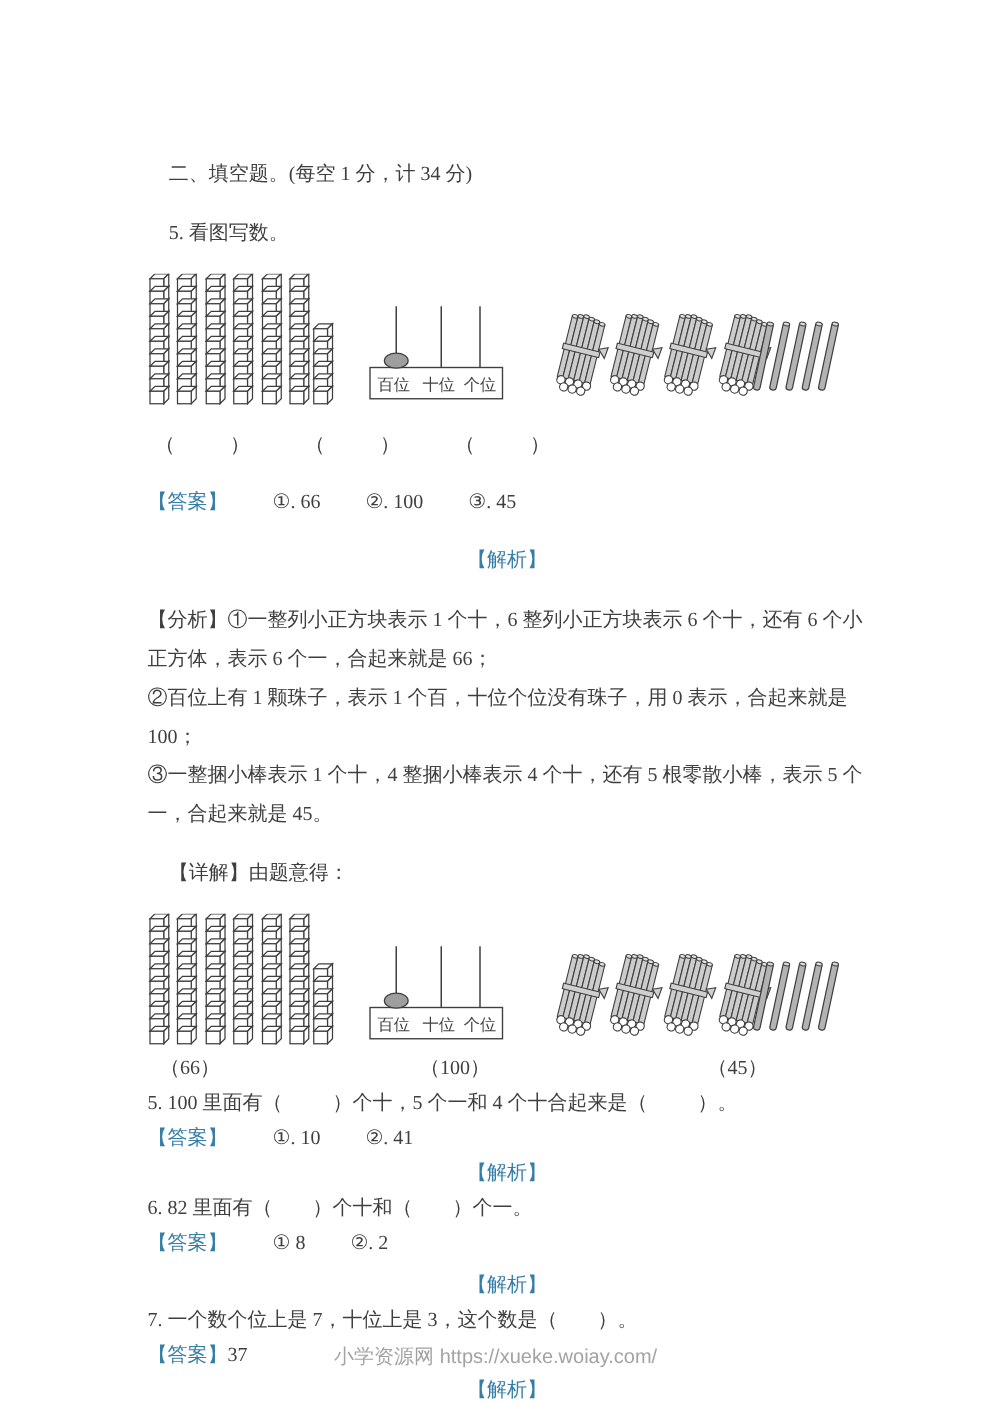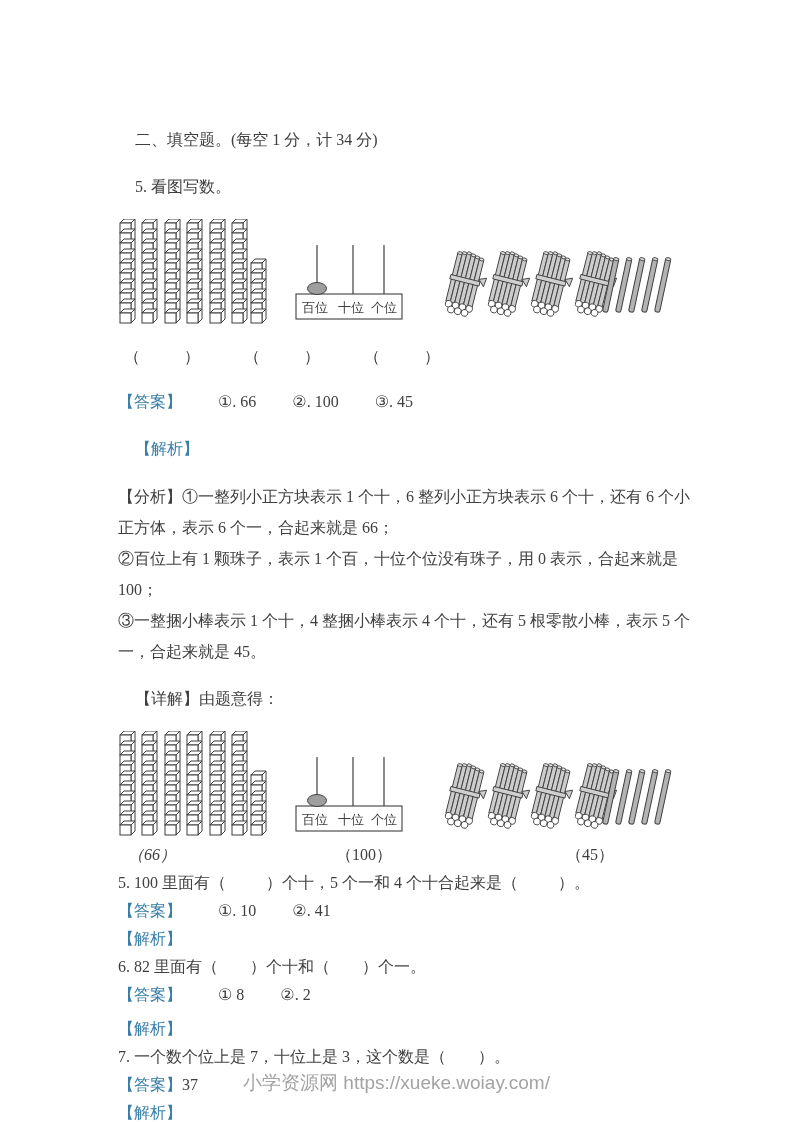--- a/index.html
+++ b/index.html
@@ -11,35 +11,35 @@
     padding:108px 100px 0 118px;
     font-family:"Liberation Serif","DejaVu Serif",serif;
     font-size:16px;
     color:#3f3f3f;
     overflow:hidden;
   }
   .line{margin:17px;line-height:30px;min-height:30px;}
   .line28{margin:0;line-height:28px;min-height:28px;}
   .para{margin:0;line-height:31px;}
   .pre{white-space:pre-wrap;}
-  .marker{color:#377ea6;}
+  .marker{color:#377ea6;text-align:center;}
   .answer-row{display:flex;gap:36px;line-height:30px;min-height:30px;}
   .answer-row.tight{line-height:28px;min-height:28px;}
   .figure{height:108px;margin-top:4px;text-align:right;}
   .figure svg{display:block;}
   .parens-row{line-height:28px;min-height:28px;padding-left:6px;}
   .numbers-row{position:relative;height:28px;line-height:28px;margin-top:2px;}
   .numbers-row span{position:absolute;top:0;}
-  .num-1{left:10px;font-style:italic;} .num-2{left:218px;} .num-3{left:448px;}
+  .num-1{left:10px;} .num-2{left:218px;} .num-3{left:448px;}
   .mt6{margin-top:6px;}
   .footer{
     position:absolute;left:0;right:0;bottom:26px;
     text-align:center;
     font-family:"Liberation Sans","DejaVu Sans",sans-serif;
-    font-size:19px;color:#a3a3a3;
+    font-size:16px;color:#a3a3a3;
   }
 </style>
 </head>
 <body>
 
 <div class="page">
 
   <p class="line">二、填空题。(每空 1 分，计 34 分)</p>
   <p class="line">5. 看图写数。</p>
 

